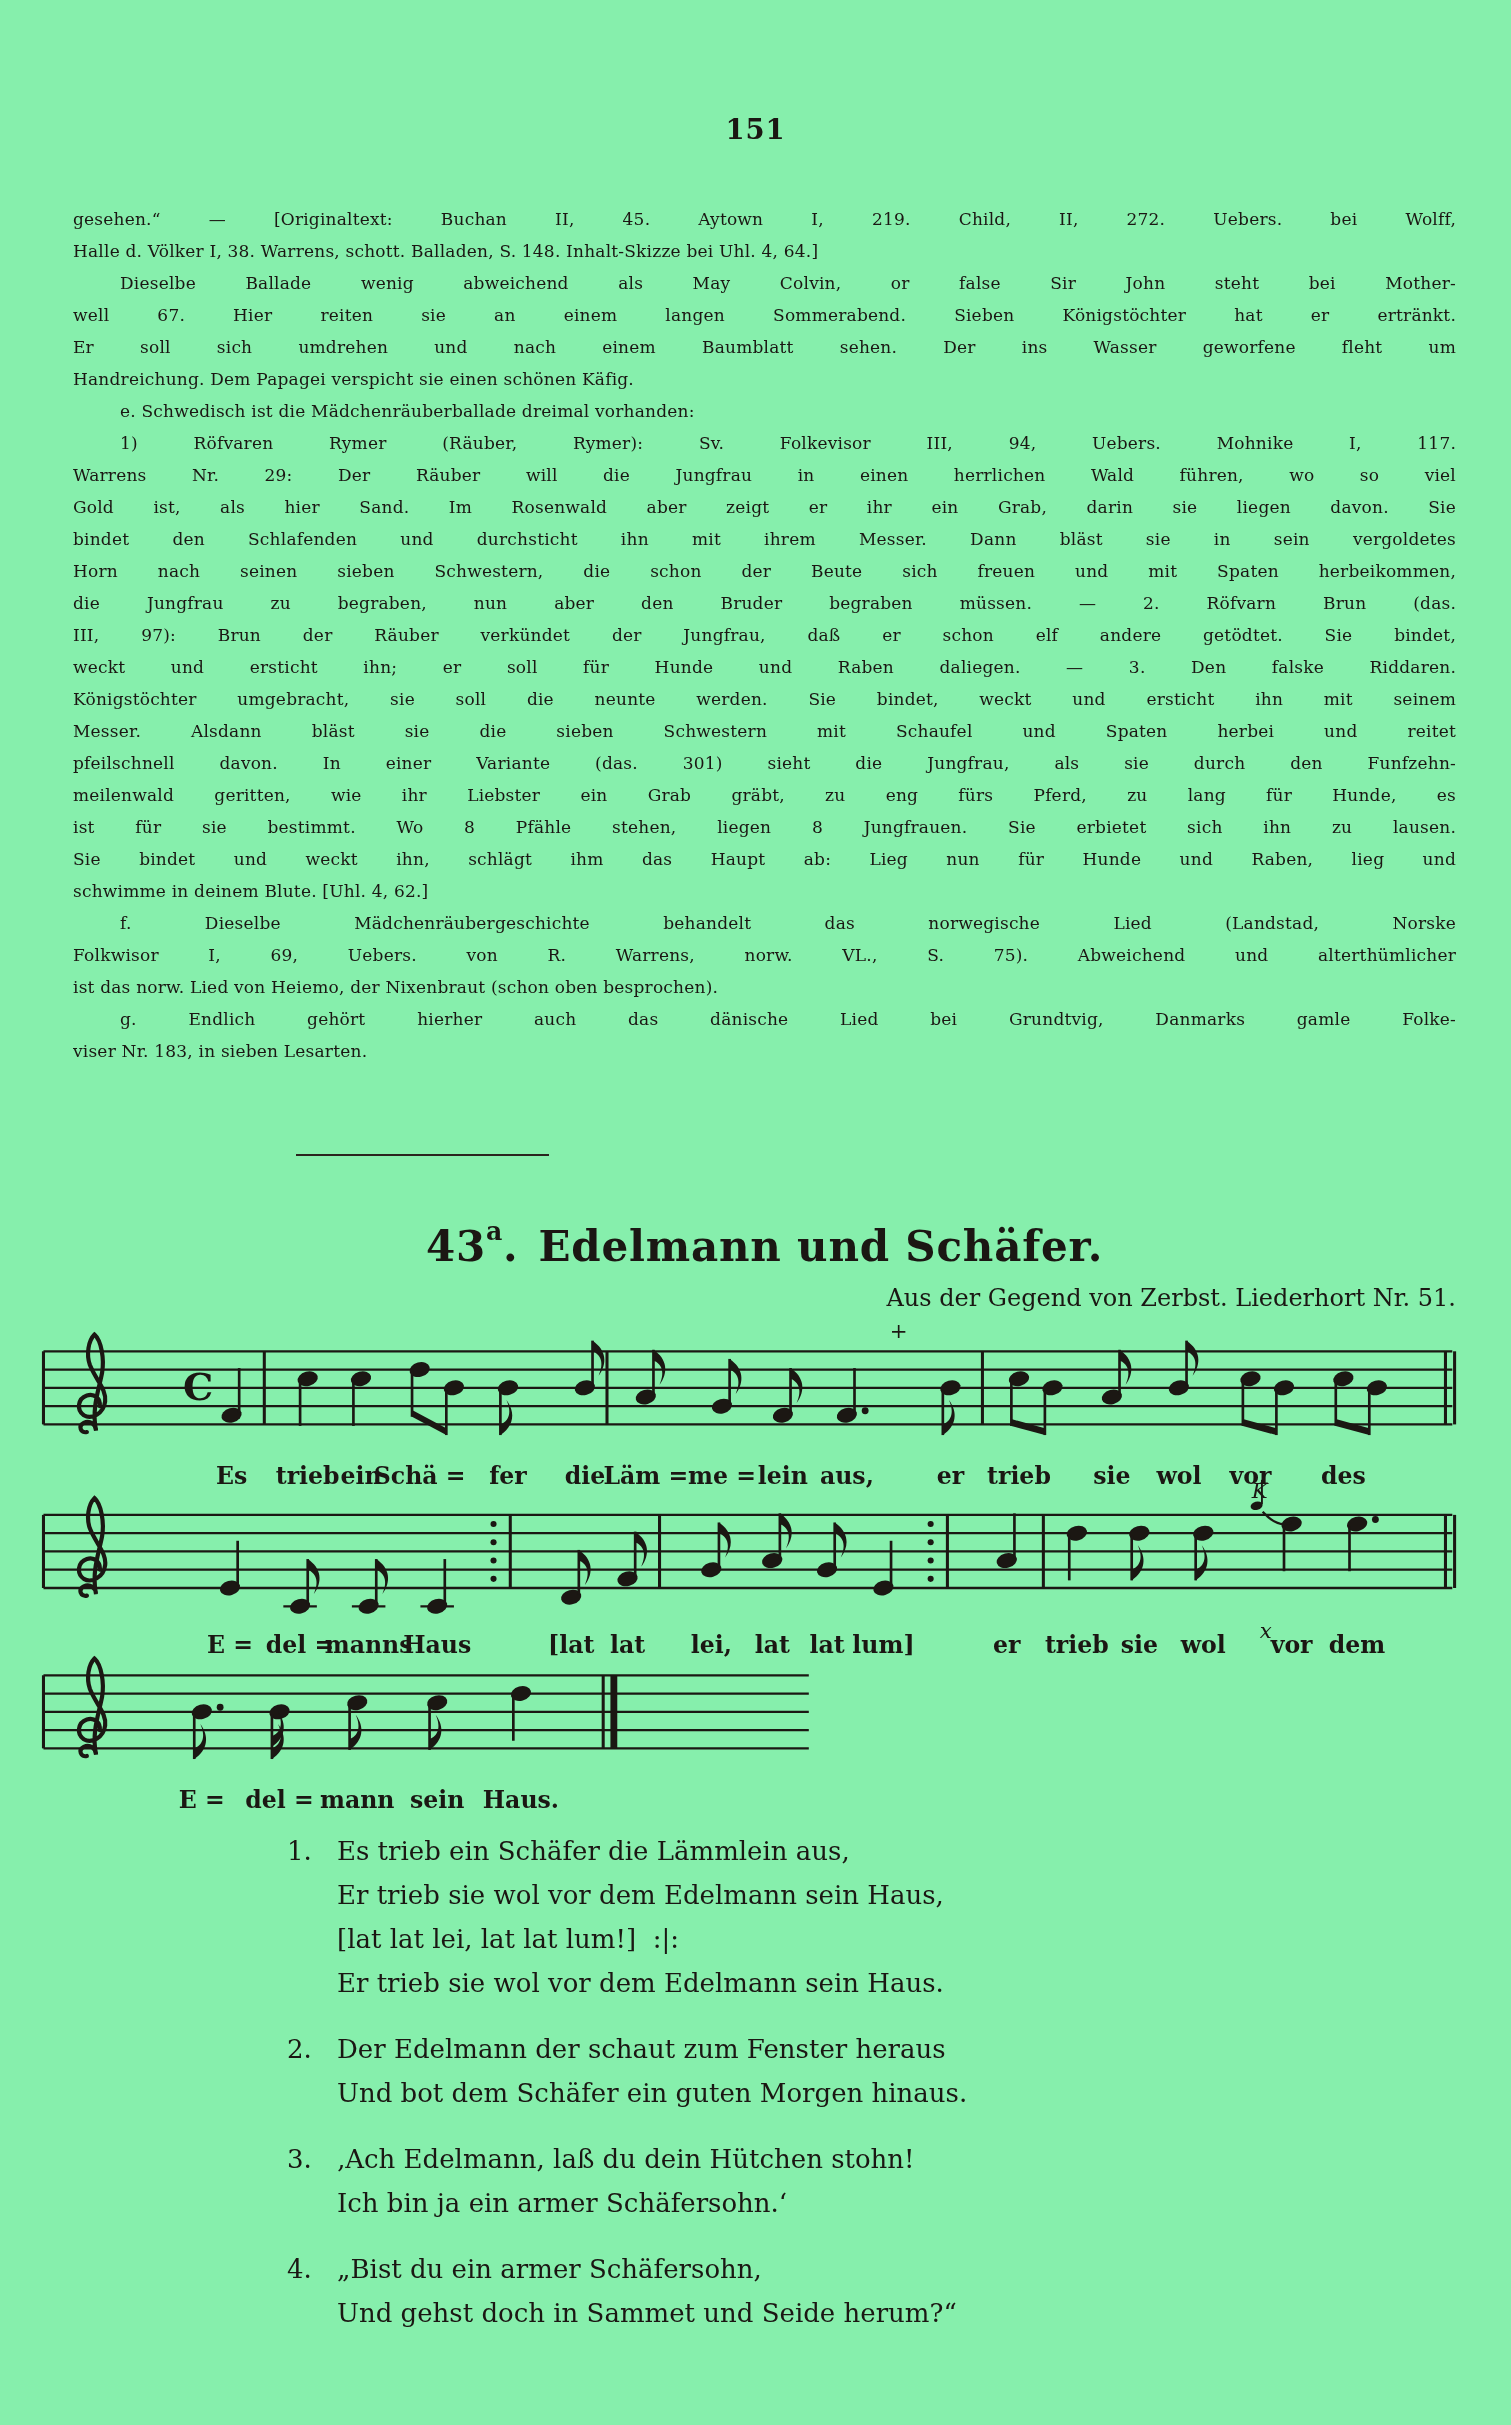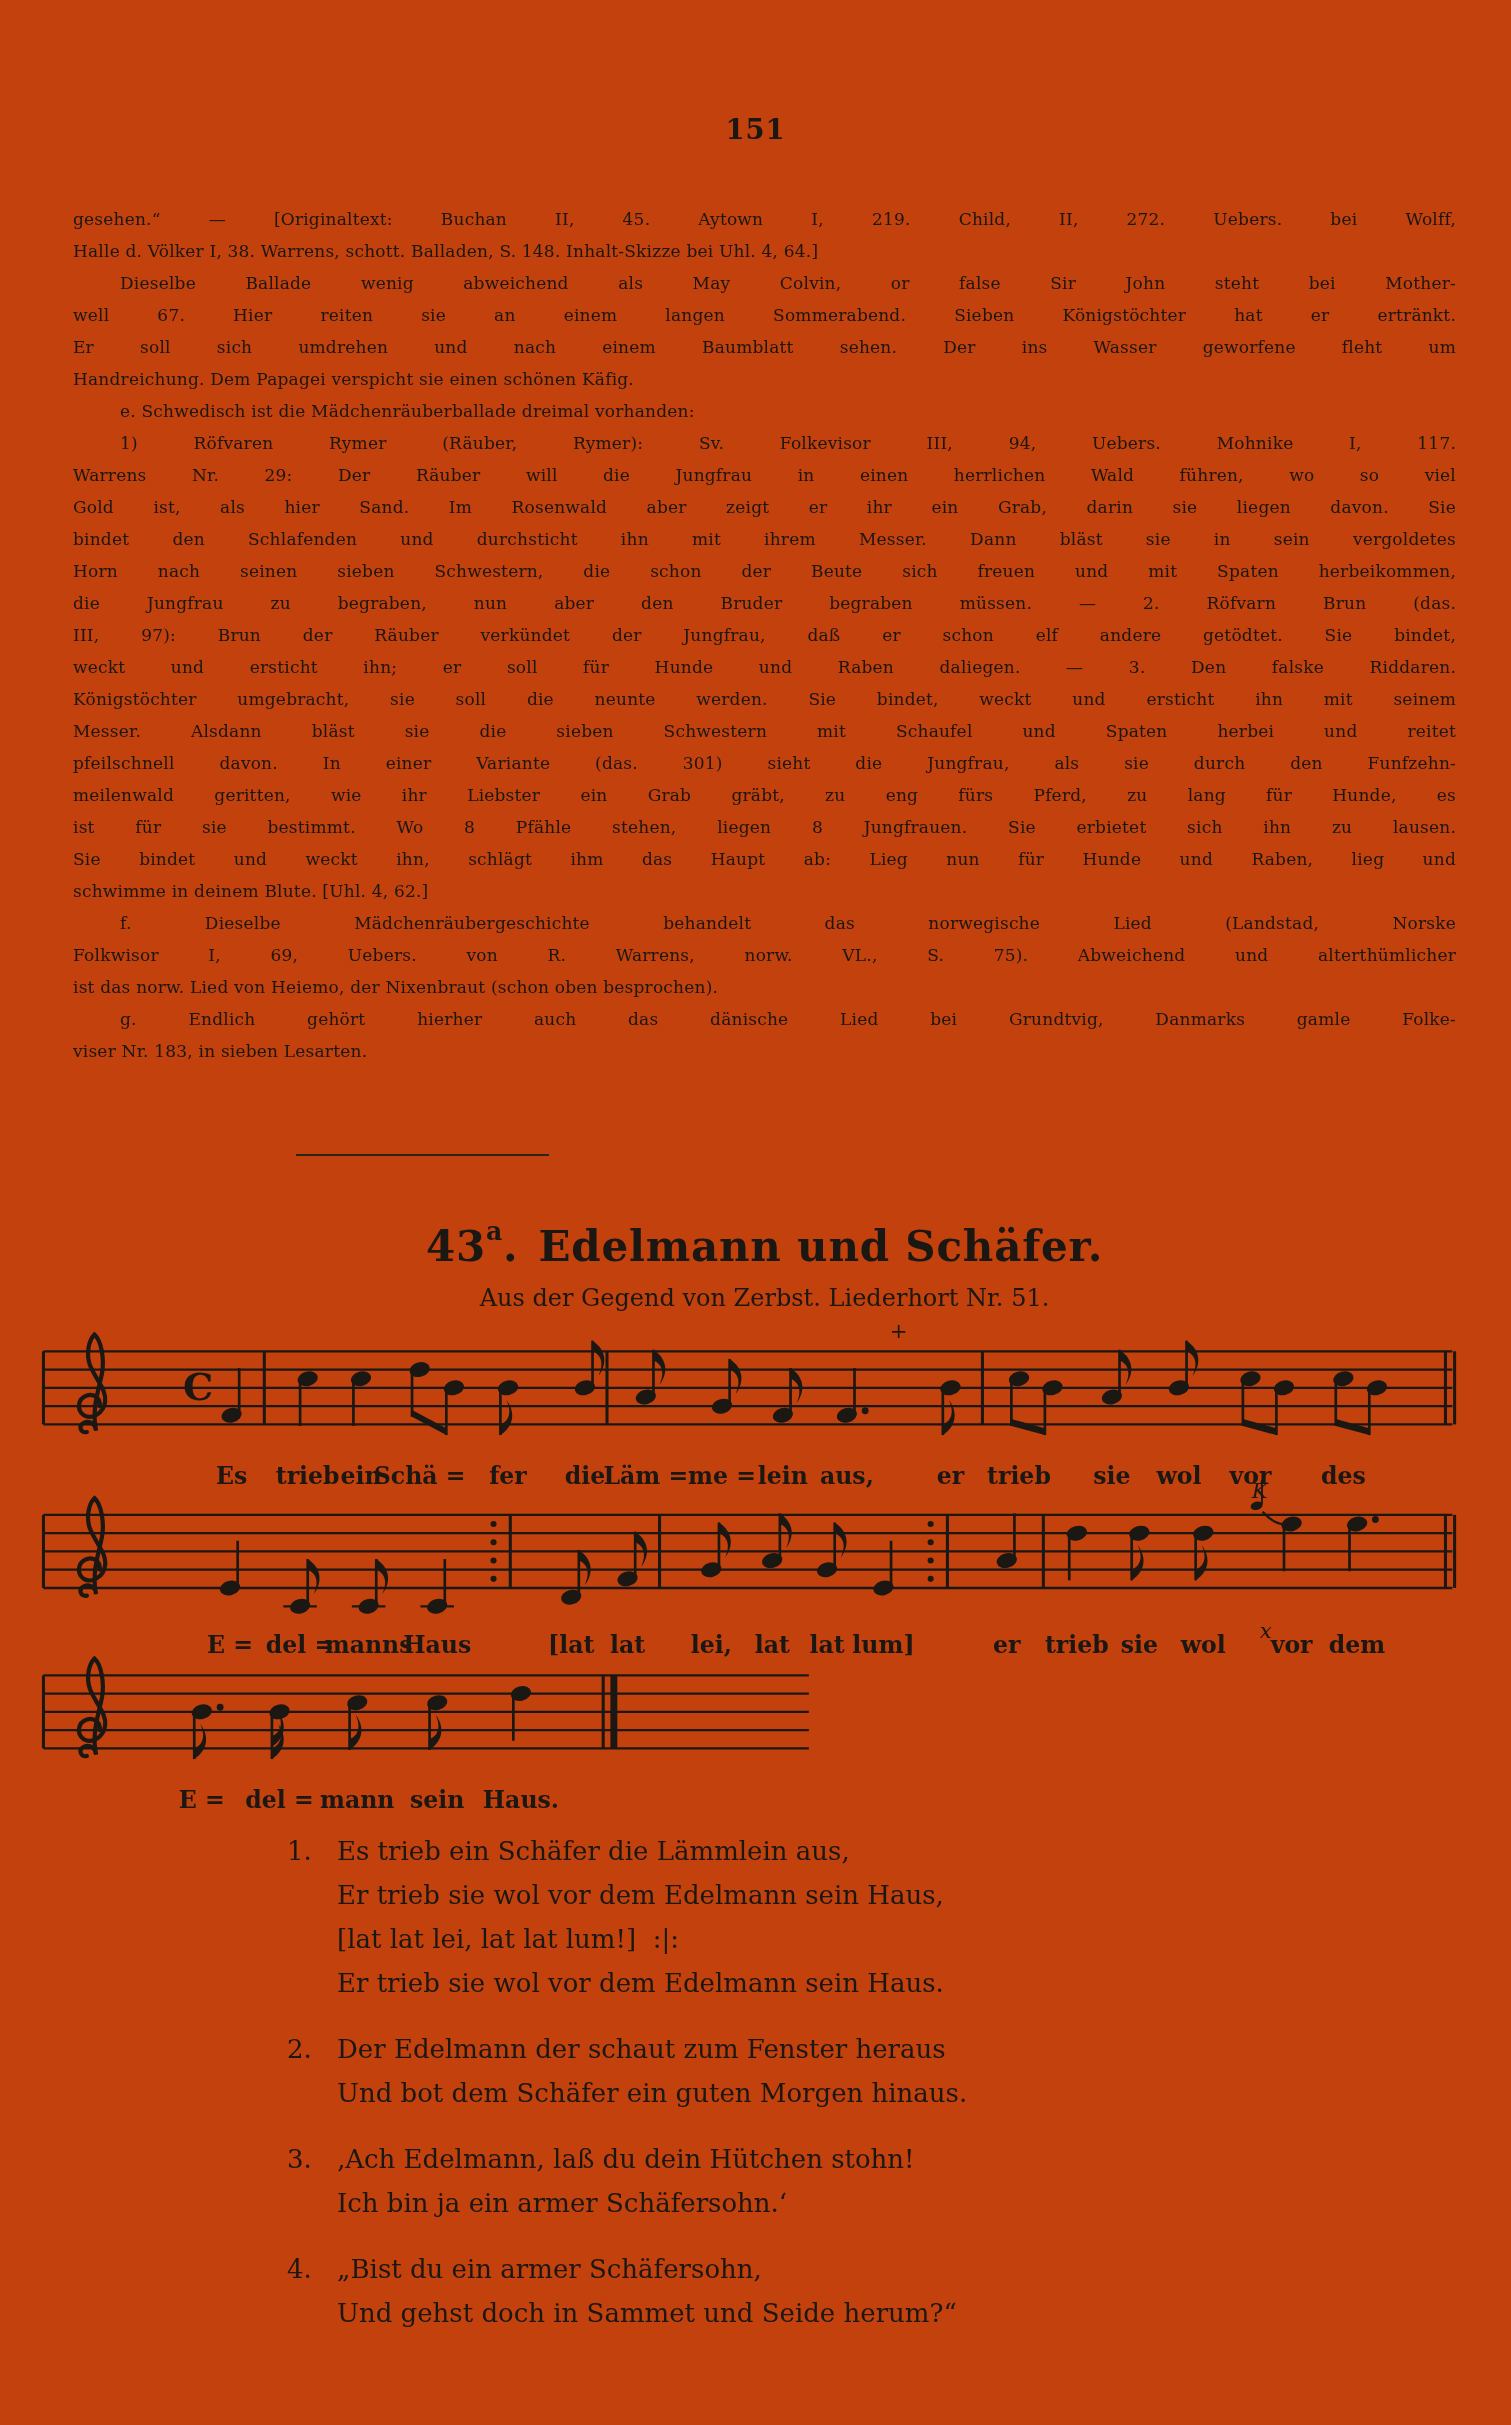--- a/index.html
+++ b/index.html
@@ -3,21 +3,21 @@
 <meta charset="utf-8">
 <style>
   html,body{margin:0;padding:0;}
   body{
     width:1511px;height:2426px;
     background:#e8e6e0;
     font-family:"DejaVu Serif", serif;
   }
   .page{
     position:relative;width:1511px;height:2426px;
-    background:#c2410c;color:#1b1713;overflow:hidden;
+    background:#86efac;color:#1b1713;overflow:hidden;
   }
   .pagenum{
     position:absolute;top:113px;left:0;width:1511px;
     text-align:center;font-size:27.5px;font-weight:bold;letter-spacing:0.8px;
   }
   .notes{
     position:absolute;top:203px;left:73px;width:1383px;
     font-size:17px;line-height:32px;letter-spacing:0.2px;
   }
   .notes .ln{
@@ -31,21 +31,21 @@
     border-top:2.3px solid #2a241e;
   }
   .title{
     position:absolute;top:1200px;left:73px;width:1383px;
     text-align:center;font-size:42px;font-weight:bold;letter-spacing:0.8px;margin-top:16px;
   }
   .title sup{font-size:60%;vertical-align:21.4px;}
   .title .sep{margin-right:20px;}
   .source{
     position:absolute;top:1284px;left:73px;width:1383px;
-    text-align:center;font-size:24px;
+    text-align:right;font-size:24px;
   }
   .system{position:absolute;left:0;}
   .verses{
     position:absolute;top:1829px;left:287px;width:1038px;
     font-size:26px;line-height:44px;
   }
   .verse{position:relative;padding-left:50px;margin-bottom:22px;}
   .verse .vnum{position:absolute;left:0;top:0;}
   .vline{white-space:pre;}
 </style>

